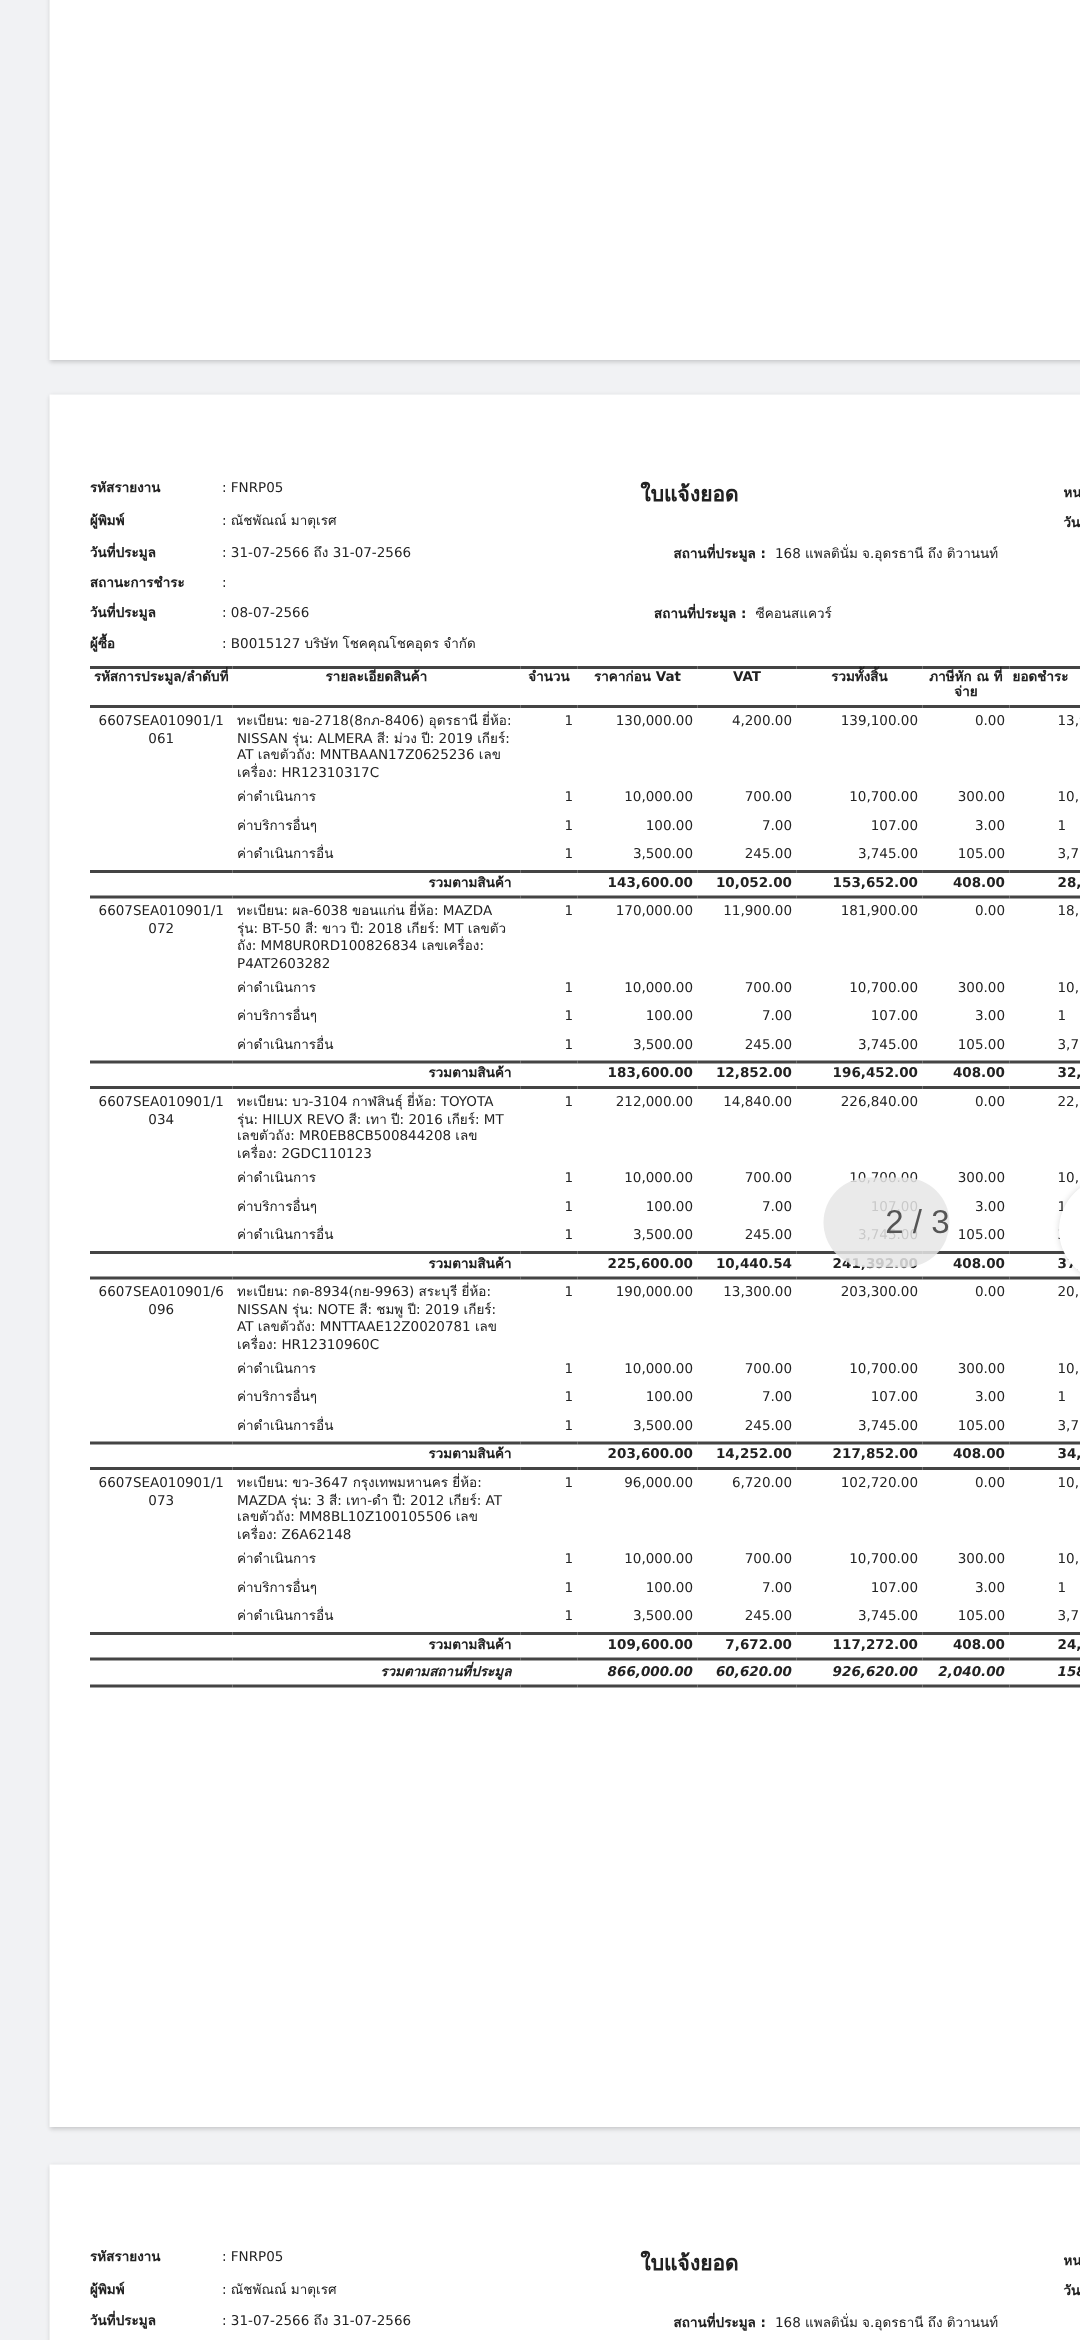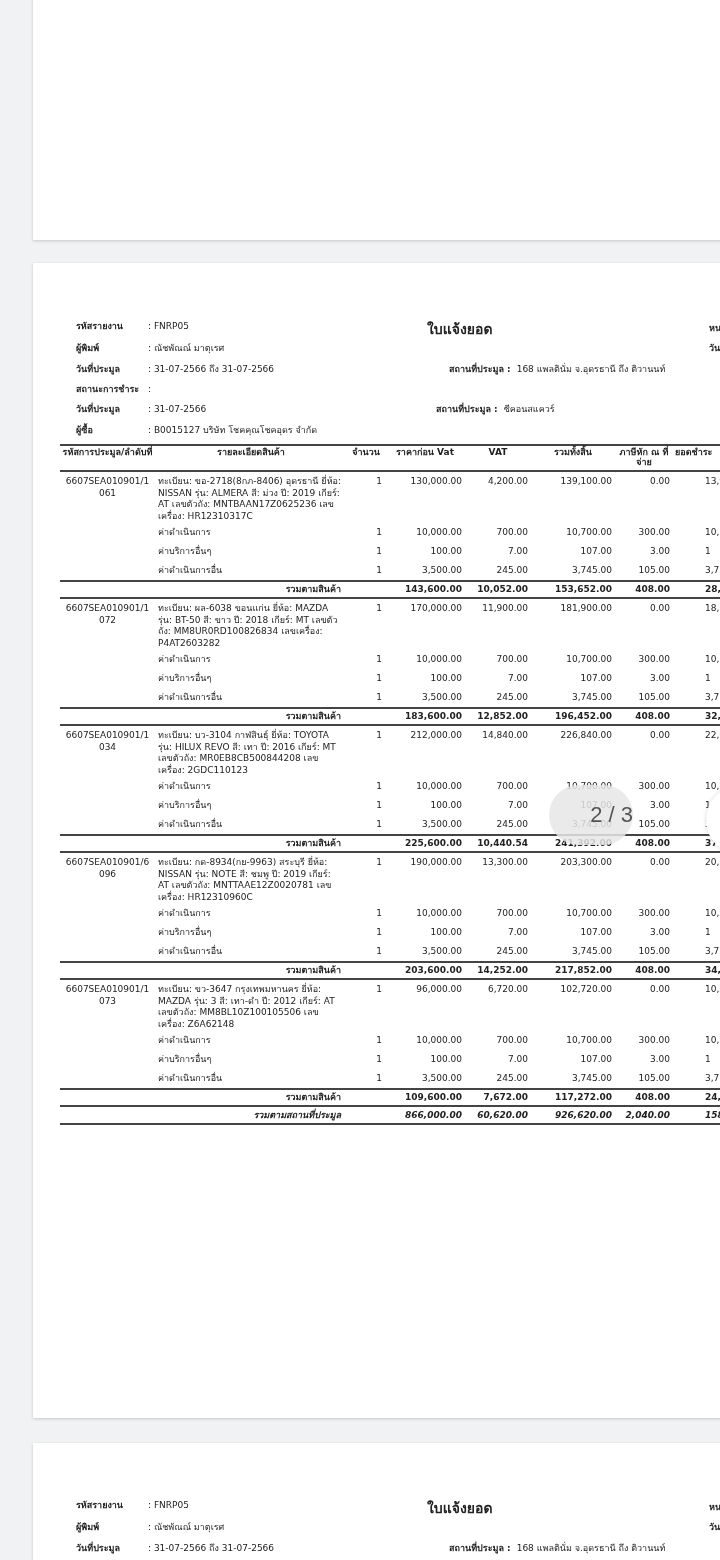--- a/index.html
+++ b/index.html
@@ -13,21 +13,21 @@
     position:absolute; left:33px; width:720px; background:#ffffff;
     box-shadow:0 1px 3px rgba(0,0,0,0.18);
     overflow:hidden;
   }
   #page1 { top:-10px; height:250px; }
   #page2 { top:263px; height:1155px; }
   #page3 { top:1443px; height:140px; }
 
   .hdr { position:absolute; left:27px; top:0; width:700px; font-size:9px; }
   .hdr .row { position:absolute; left:0; height:14px; line-height:14px; white-space:nowrap; }
-  .hdr .lbl { position:absolute; left:16px; font-weight:bold; font-size:9px; }
+  .hdr .lbl { position:absolute; left:0; font-weight:bold; font-size:9px; }
   .hdr .val { position:absolute; left:88px; font-size:9px; }
   .title { position:absolute; font-size:14px; font-weight:bold; white-space:nowrap; }
   .loc { position:absolute; white-space:nowrap; font-size:9px; }
   .loc b { font-weight:bold; margin-right:6px;padding-left:48px; }
   .cut { position:absolute; font-weight:bold; font-size:9px; white-space:nowrap; }
 
   table.rpt {
     position:absolute; left:27px; top:181px; border-collapse:collapse;
     font-size:9px; table-layout:fixed; width:700px;
   }
@@ -74,21 +74,21 @@
     <div class="row" style="top:99px;">
       <span class="lbl">วันที่ประมูล</span>
       <span class="val">: 31-07-2566 ถึง 31-07-2566</span>
     </div>
     <div class="row" style="top:119px;">
       <span class="lbl">สถานะการชำระ</span>
       <span class="val">:</span>
     </div>
     <div class="row" style="top:139px;">
       <span class="lbl">วันที่ประมูล</span>
-      <span class="val">: 31-07-2566</span>
+      <span class="val">: 08-07-2566</span>
     </div>
     <div class="row" style="top:160px;">
       <span class="lbl">ผู้ซื้อ</span>
       <span class="val">: B0015127 บริษัท โชคคุณโชคอุดร  จำกัด</span>
     </div>
   </div>
 
   <div class="title" style="left:394px; top:55px;">ใบแจ้งยอด</div>
   <div class="cut" style="left:676px; top:58px;">หน</div>
   <div class="cut" style="left:676px; top:78px;">วัน</div>

